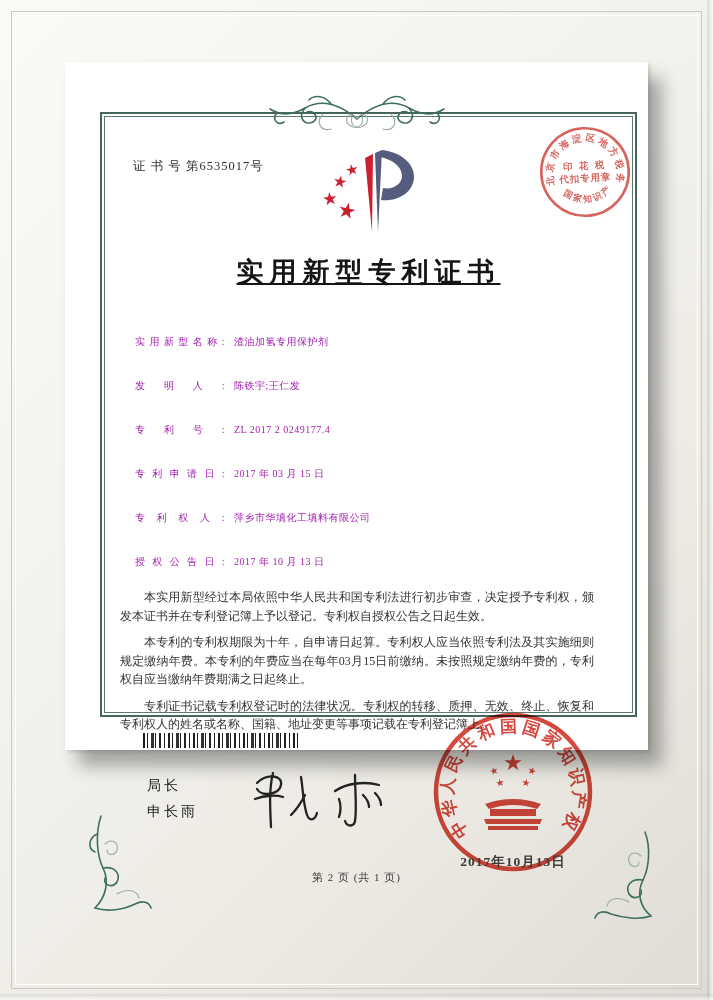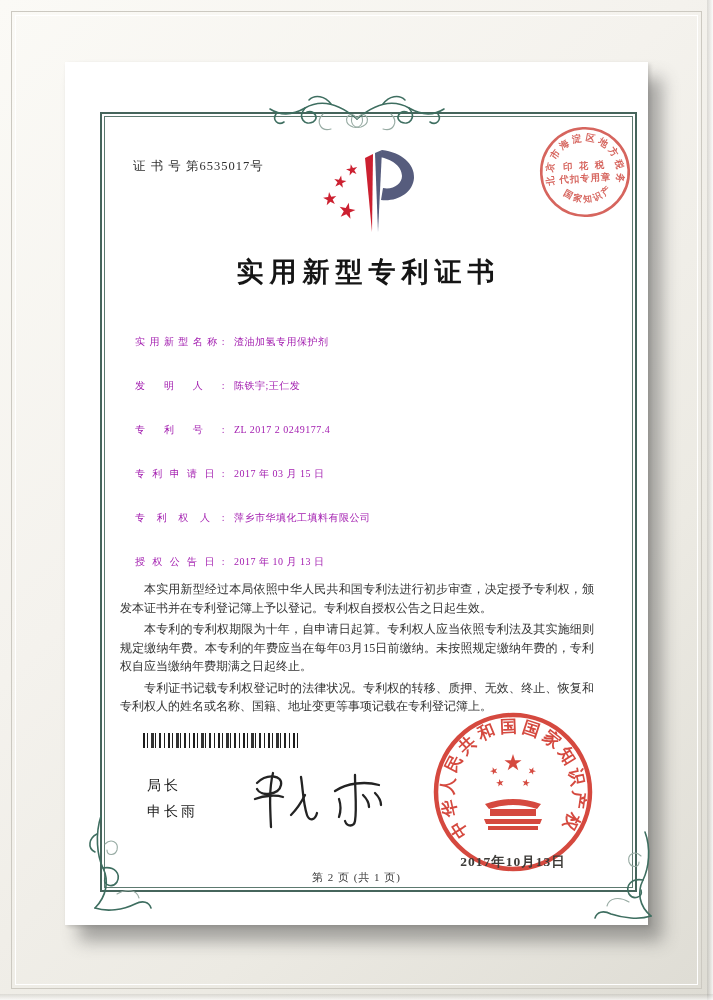--- a/index.html
+++ b/index.html
@@ -8,53 +8,53 @@
 
   
   .frame{position:absolute;inset:0;
          background:linear-gradient(135deg,#fbfaf6 0%,#f4f2ed 40%,#eceae3 70%,#dedcd4 100%);}
   .frame-groove-outer{position:absolute;inset:11px;border:1px solid #ccc9c1;pointer-events:none;}
   .frame-groove-inner{position:absolute;inset:15px;border:1px solid #ffffff;pointer-events:none;}
   .frame-edge-r{position:absolute;top:0;right:0;width:6px;height:100%;background:linear-gradient(90deg,rgba(0,0,0,0.10),rgba(255,255,255,0.7));}
   .frame-edge-b{position:absolute;left:0;bottom:0;width:100%;height:6px;background:linear-gradient(180deg,rgba(0,0,0,0.08),rgba(255,255,255,0.6));}
 
   
-  .page{position:absolute;left:65px;top:62px;width:583px;height:863px;background:#ffffff;
+  .page{position:absolute;left:65px;top:62px;width:583px;height:688px;background:#ffffff;
         box-shadow:14px 16px 16px rgba(70,70,70,0.45), 2px 2px 4px rgba(0,0,0,0.15);}
 
   .deco-border{position:absolute;left:35px;top:50px;right:11px;bottom:33px;
                border:2px solid #46655c;}
   .deco-border::after{content:"";position:absolute;inset:2px;border:1px solid #5d7a70;}
 
   .orn{position:absolute;z-index:2;}
   .orn path{fill:none;stroke:#3e6e60;stroke-width:1.6;stroke-linecap:round;}
   .orn path.lt{stroke:#97aba3;stroke-width:1.1;}
   .orn-top{left:200px;top:30px;width:184px;height:46px;}
   .orn-bl{left:16px;top:752px;width:72px;height:104px;}
   .orn-br{left:528px;top:768px;width:72px;height:96px;}
 
   
   .cert-number{position:absolute;left:68px;top:96px;font-size:12.5px;letter-spacing:1px;color:#2e2e2e;}
   .logo{position:absolute;left:256px;top:78px;width:100px;height:100px;}
   .tax-stamp{position:absolute;left:470px;top:60px;width:100px;height:100px;opacity:.85;
              transform:rotate(-3deg);mix-blend-mode:multiply;}
 
   .title{position:absolute;left:35px;right:11px;top:192px;text-align:center;
-         font-size:27px;font-weight:bold;letter-spacing:6px;color:#151515;}
+         font-size:27px;font-weight:bold;letter-spacing:6px;color:#151515;text-decoration:underline;}
 
   
   .fields{position:absolute;left:70px;top:273px;font-size:10px;color:#a21caf;}
   .field{height:22px;margin-bottom:22px;white-space:nowrap;}
   .f-label{display:inline-block;width:90px;text-align:justify;text-align-last:justify;letter-spacing:.5px;}
   .f-value{margin-left:9px;letter-spacing:.5px;}
 
   
   .body-text{position:absolute;left:55px;right:54px;top:518px;font-size:12px;line-height:18.5px;
              text-align:justify;color:#333;}
-  .body-text p{margin:0 0 3px 0;text-indent:2em;}
+  .body-text p{margin:8px 0 3px 0;text-indent:2em;}
 
   
   .barcode{position:absolute;left:78px;top:671px;width:158px;height:15px;
      background:repeating-linear-gradient(90deg,
        #1c1c1c 0 2px,transparent 2px 4px,
        #1c1c1c 4px 5px,transparent 5px 8px,
        #333 8px 11px,transparent 11px 12px,
        #1c1c1c 12px 13px,transparent 13px 16px,
        #222 16px 18px,transparent 18px 21px,
        #1c1c1c 21px 22px,transparent 22px 25px);}

